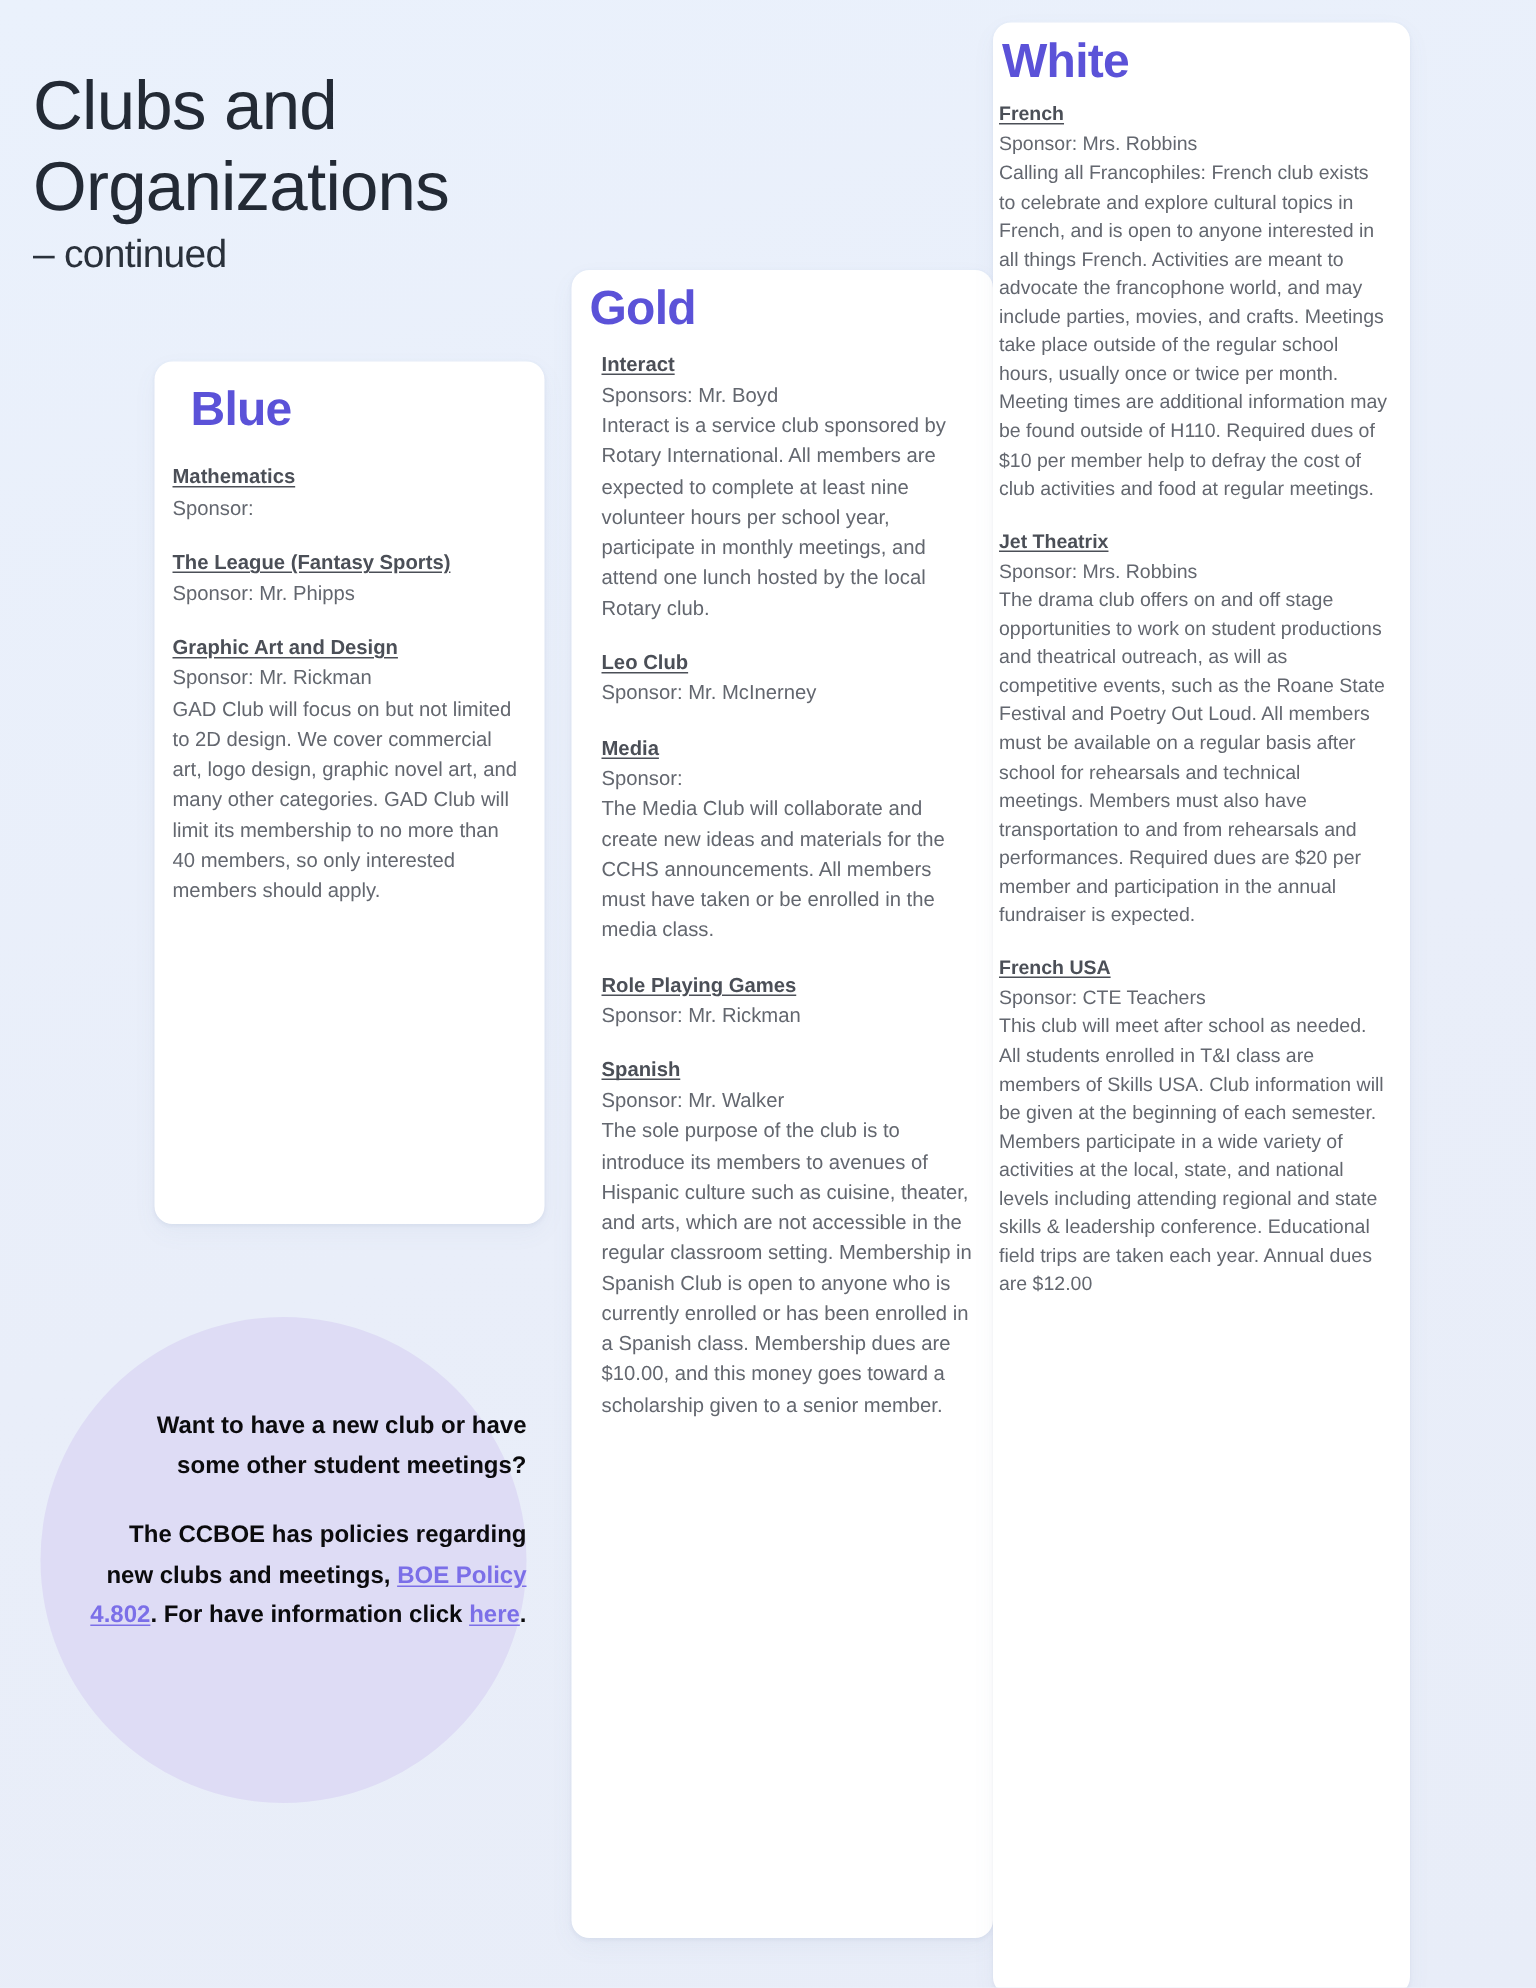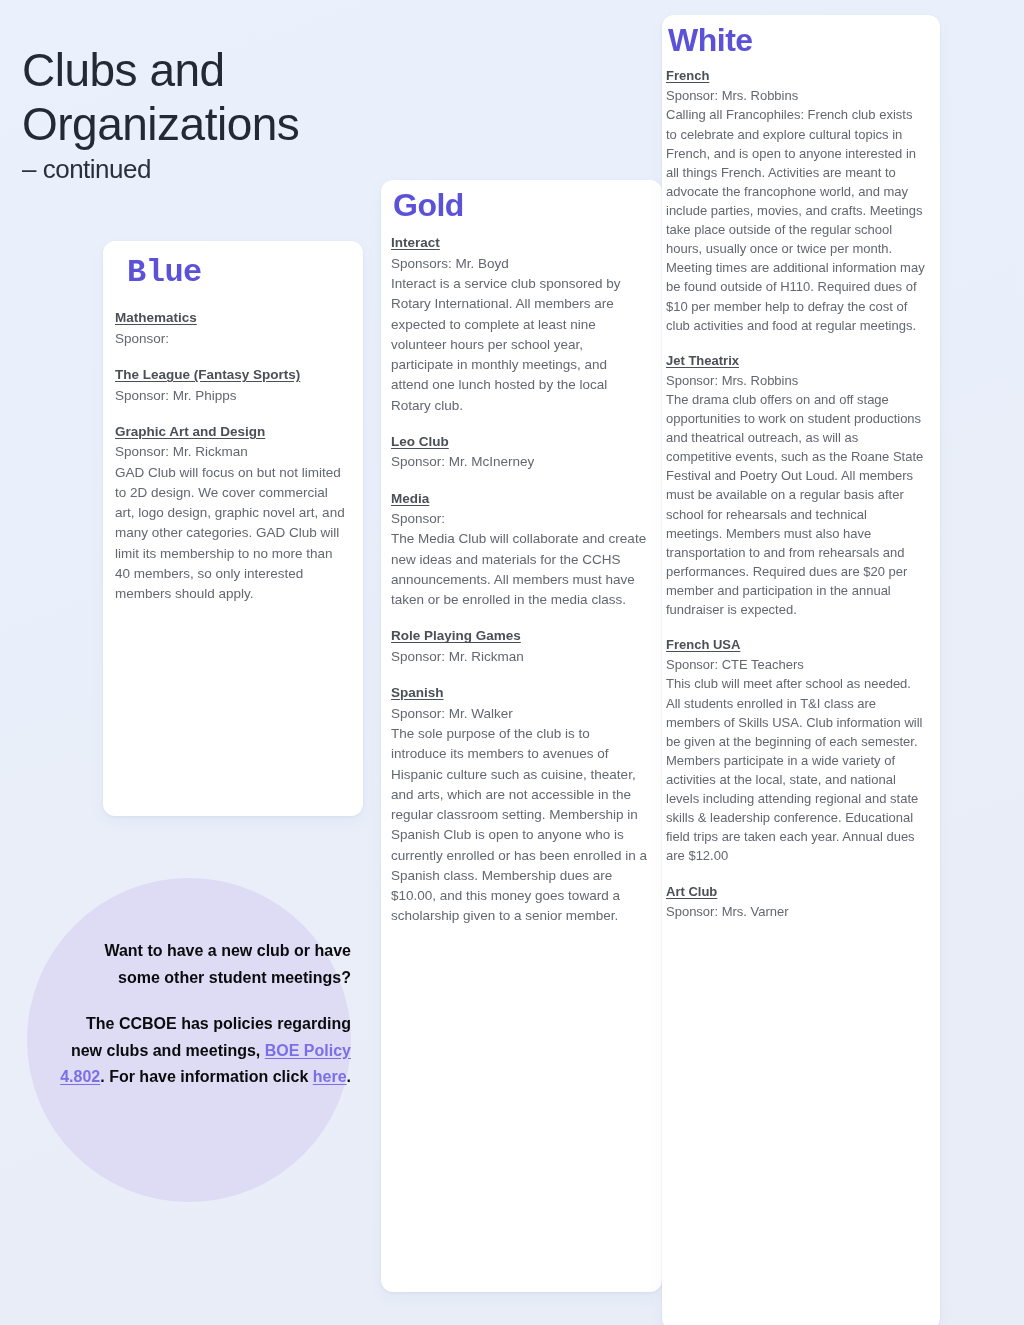--- a/index.html
+++ b/index.html
@@ -56,26 +56,26 @@
     letter-spacing: -0.5px;
     line-height: 1.1;
     margin: 12px 0 0 0;
     padding-left: 12px;
   }
 
   #card-blue  { left: 103px; top: 241px;  width: 260px; height: 575px; }
   #card-gold  { left: 381px; top: 180px;  width: 281px; height: 1112px; }
   #card-white { left: 662px; top: 15px;   width: 278px; height: 1315px; }
 
-  #card-blue .card-heading  { margin-top: 14px; padding-left: 24px; font-family: Liberation Mono, monospace; }
+  #card-blue .card-heading  { margin-top: 14px; padding-left: 24px; }
   #card-gold .card-heading  { margin-top: 8px;  padding-left: 12px; }
   #card-white .card-heading { margin-top: 8px;  padding-left: 6px; }
 
   #card-blue  .card-inner { padding: 18px 18px 14px 12px; }
-  #card-gold  .card-inner { padding: 10px 14px 14px 10px; }
+  #card-gold  .card-inner { padding: 10px 14px 14px 20px; }
   #card-white .card-inner { padding: 8px 14px 14px 4px; }
 
   
   .club { margin: 0 0 16px 0; }
   .club:last-child { margin-bottom: 0; }
   .club-name {
     font-size: 13.5px;
     font-weight: 700;
     color: #4b4f57;
     text-decoration: underline;
@@ -195,24 +195,20 @@
       <div class="club">
         <div class="club-name">Jet Theatrix</div>
         <div class="club-sponsor">Sponsor: Mrs. Robbins</div>
         <div class="club-desc">The drama club offers on and off stage opportunities to work on student productions and theatrical outreach, as will as competitive events, such as the Roane State Festival and Poetry Out Loud. All members must be available on a regular basis after school for rehearsals and technical meetings. Members must also have transportation to and from rehearsals and performances. Required dues are $20 per member and participation in the annual fundraiser is expected.</div>
       </div>
       <div class="club">
         <div class="club-name">French USA</div>
         <div class="club-sponsor">Sponsor: CTE Teachers</div>
         <div class="club-desc">This club will meet after school as needed. All students enrolled in T&amp;I class are members of Skills USA. Club information will be given at the beginning of each semester. Members participate in a wide variety of activities at the local, state, and national levels including attending regional and state skills &amp; leadership conference. Educational field trips are taken each year. Annual dues are $12.00</div>
       </div>
-      <div class="club">
-        <div class="club-name">Art Club</div>
-        <div class="club-sponsor">Sponsor: Mrs. Varner</div>
-      </div>
     </div>
   </section>
 
   <div id="callout-circle" style="background: rgb(222, 220, 245);"></div>
   <div id="callout-text">
     <span>Want to have a new club or have some other student meetings?</span>
     <span class="gap"></span>
     <span>The CCBOE has policies regarding new clubs and meetings, </span><a href="#" style="color: rgb(123, 111, 232);">BOE Policy 4.802</a><span>. For have information click </span><a href="#" style="color: rgb(123, 111, 232);">here</a><span>.</span>
   </div>
 

